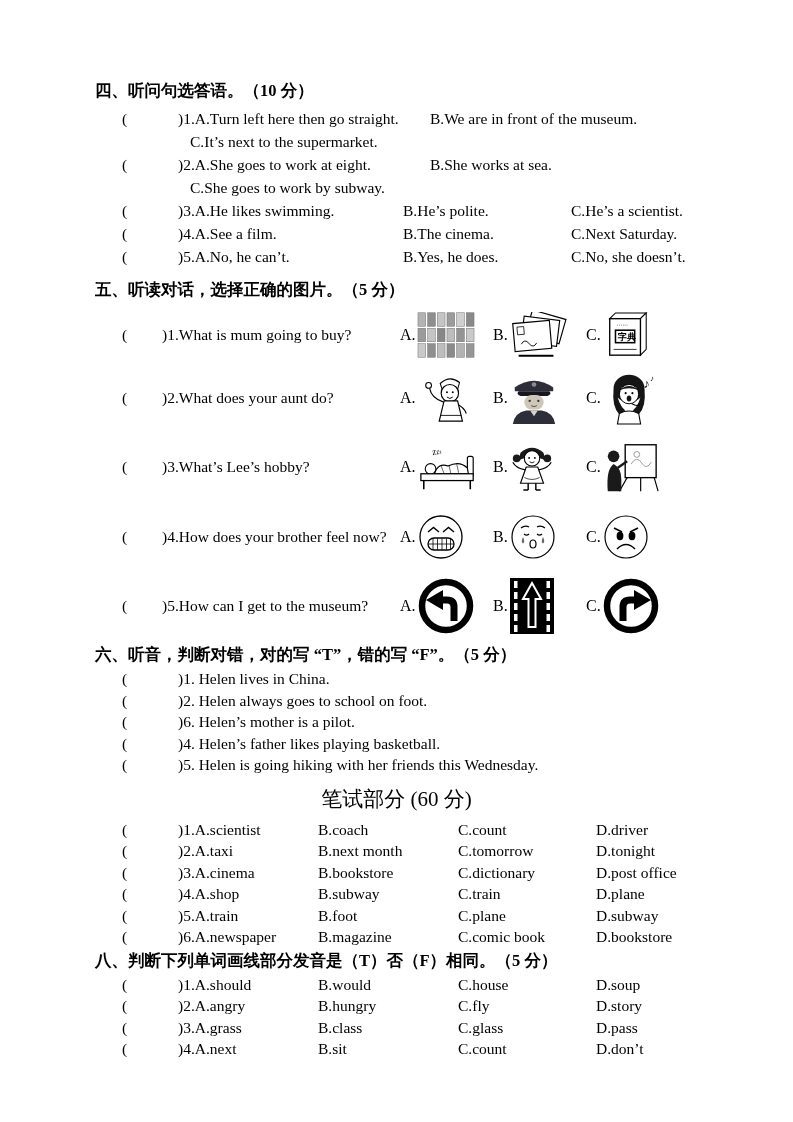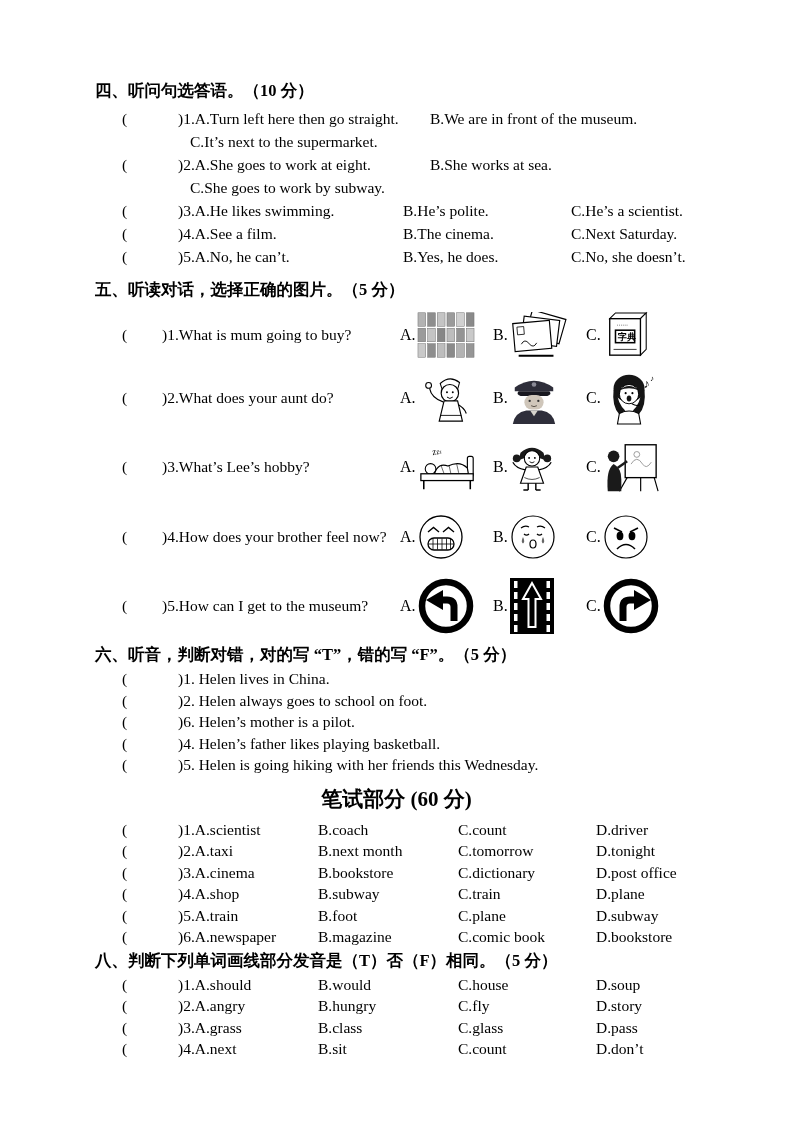--- a/index.html
+++ b/index.html
@@ -15,21 +15,21 @@
   .grid4{flex:1;display:grid;grid-template-columns:140px 140px 138px auto;}
   .tight .row{line-height:21.5px;}
   
   .prow{display:flex;align-items:center;margin-left:122px;font-size:15.5px;}
   .prow .bracket5{flex:0 0 40px;}
   .prow .q{flex:1;white-space:nowrap;}
   .imgs{flex:0 0 280px;margin-right:113px;display:flex;align-items:center;}
   .opt{width:93px;display:flex;align-items:center;}
   .optlabel{font-size:16px;flex:0 0 auto;margin-right:1px;}
   .ic{display:block;}
-  .written-title{text-align:center;font-weight:bold;font-size:21px;line-height:30px;margin:8px 0 5px 0;}
+  .written-title{text-align:center;font-weight:normal;font-size:21px;line-height:30px;margin:8px 0 5px 0;}
   .u{text-underline-offset:3px;text-decoration-thickness:1.5px;}
   .mb3{margin-bottom:3px;} .mt2{margin-top:9px;} .mt4{}
 </style>
 </head>
 <body>
 
 <div class="sheet">
 <div class="inner">
 
   <div class="sec-heading mb3">四、听问句选答语。（10 分）</div>

